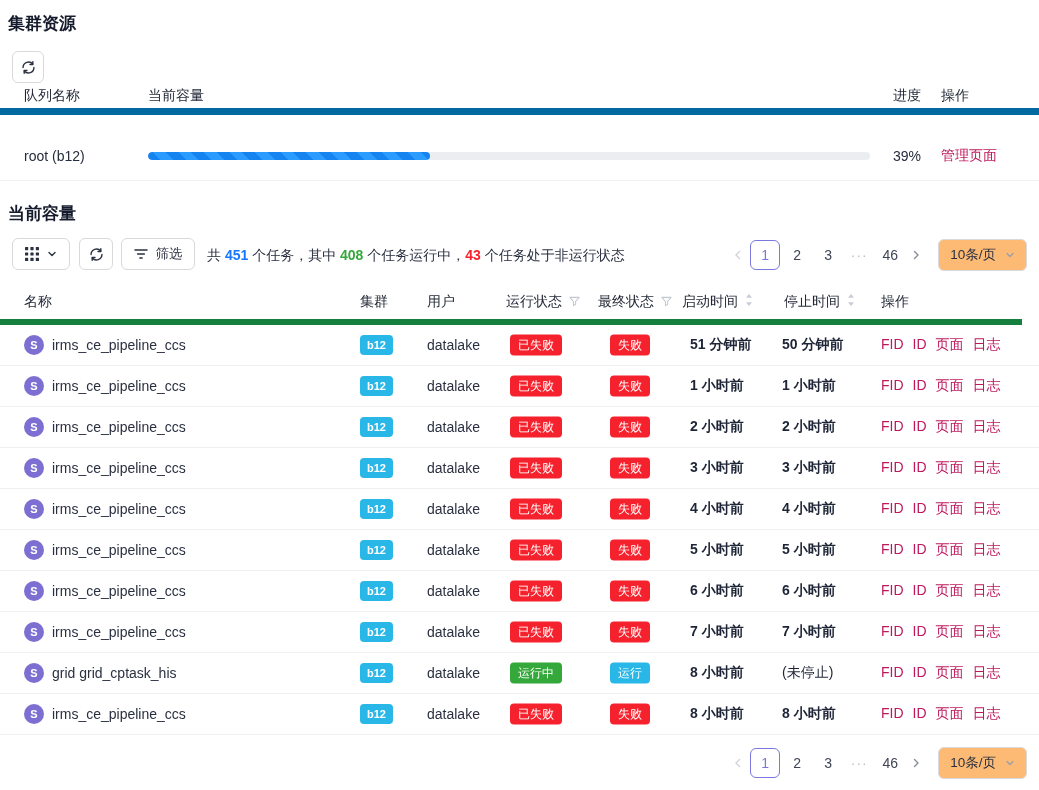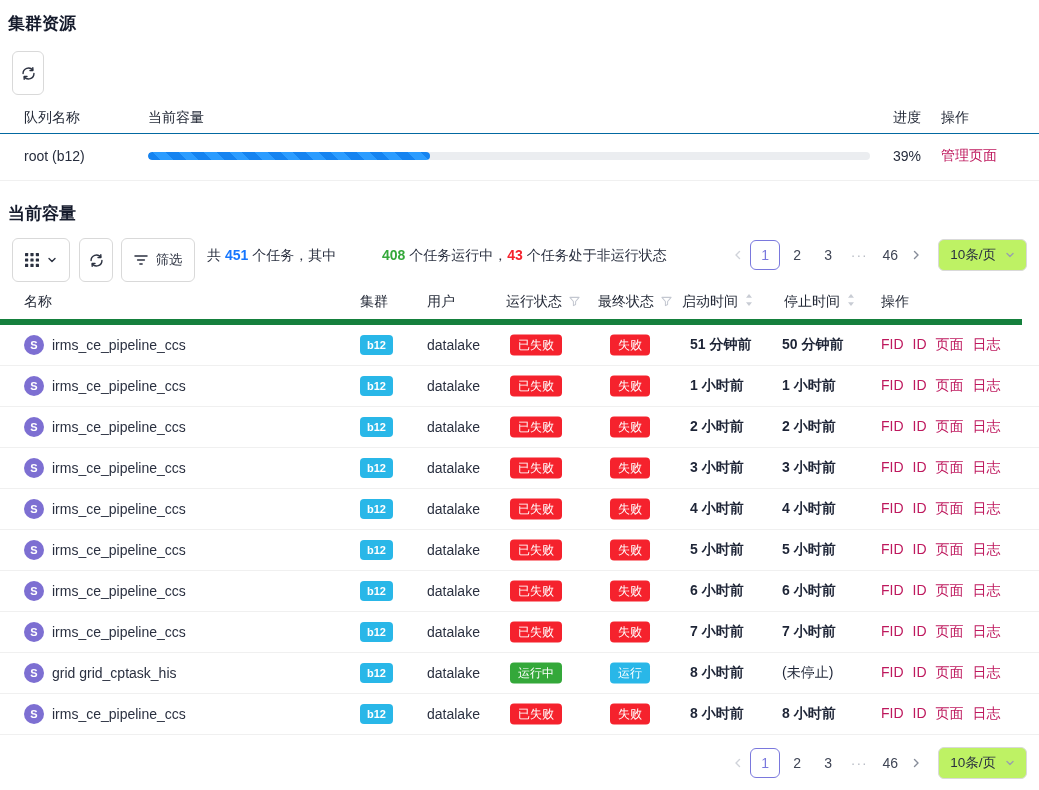--- a/index.html
+++ b/index.html
@@ -4,47 +4,47 @@
 <style>
   * { margin:0; padding:0; box-sizing:border-box; }
   html,body { width:1039px; height:790px; background:#fff; overflow:hidden;
     font-family:"Liberation Sans","DejaVu Sans",sans-serif; color:#262c3c; font-size:14px; }
   a { text-decoration:none; }
 
   
   .sec-title { position:absolute; left:8px; font-size:17px; font-weight:700; color:#151b2c; }
 
   
-  .btn { position:absolute; height:44px; background:#fff; border:1px solid #d9d9d9; border-radius:6px;
+  .btn { position:absolute; height:32px; background:#fff; border:1px solid #d9d9d9; border-radius:6px;
          display:flex; align-items:center; justify-content:center; gap:8px; cursor:pointer; color:#2b3140; }
   .btn svg { display:block; }
 
   
-  .res-header { position:absolute; left:0; right:0; top:103px; height:31px; border-bottom:1px solid #0369a1; }
+  .res-header { position:absolute; left:0; right:0; top:84px; height:31px; border-bottom:7px solid #0369a1; }
   .res-row    { position:absolute; left:0; right:0; top:131px; height:50px; border-bottom:1px solid #f0f0f0; }
   .hcell { position:absolute; top:50%; transform:translateY(-50%); font-weight:500; color:#1f2533; white-space:nowrap; }
   .cell  { position:absolute; top:50%; transform:translateY(-50%); white-space:nowrap; }
   .bar-track { position:absolute; left:148px; top:21px; width:722px; height:8px; background:#ebedf0; border-radius:4px; overflow:hidden; }
   .bar-fill  { height:100%; border-radius:4px;
     background:repeating-linear-gradient(45deg,#1583f0 0 9px,#2b9cff 9px 18px); }
   .link { color:#be185d; cursor:pointer; }
 
   
   .summary { position:absolute; left:207px; top:238px; height:34px; line-height:34px; color:#2a3040; }
   .num { font-weight:700; }
-  .num-blue { color:#1677ff; } .num-green { color:#34a83a;margin-left:42px; } .num-red { color:#f5222d; }
+  .num-blue { color:#1677ff; } .num-green { color:#34a83a; } .num-red { color:#f5222d; }
 
   
   .pager { position:absolute; right:12px; height:32px; display:flex; align-items:center; gap:3px; }
   .pg-arrow { width:18px; height:32px; display:flex; align-items:center; justify-content:center; cursor:pointer; }
   .pg-prev { color:#d0d3da; } .pg-next { color:#868c99; }
   .pg-item { min-width:28px; height:30px; line-height:30px; text-align:center; color:#3f4555; cursor:pointer; border-radius:6px; }
   .pg-active { min-width:30px; border:1px solid #7a78dd; color:#7a78dd; line-height:28px; background:#fff; }
   .pg-ellipsis { color:#b9bdc6; cursor:default; letter-spacing:1px; }
-  .pg-size { margin-left:10px; height:32px; border:1px solid #d9d9d9; border-radius:6px; background:#bef264;
+  .pg-size { margin-left:10px; height:32px; border:1px solid #d9d9d9; border-radius:6px; background:#fdba74;
              display:flex; align-items:center; gap:9px; padding:0 11px; font-size:13.5px; color:#2a3040; cursor:pointer; }
 
   
   .task-header { position:absolute; left:0; right:17px; top:285px; height:40px; border-bottom:6px solid #15803d; }
   .task-rows { position:absolute; left:0; right:0; top:325px; }
   .task-row { position:relative; height:41px; border-bottom:1px solid #f0f0f0; }
   .funnel, .sorter { display:inline-block; vertical-align:-1px; margin-left:7px; cursor:pointer; }
 
   .avatar { position:absolute; left:24px; top:50%; transform:translateY(-50%);
     width:20px; height:20px; border-radius:50%; background:#7d6fd2; color:#fff;

